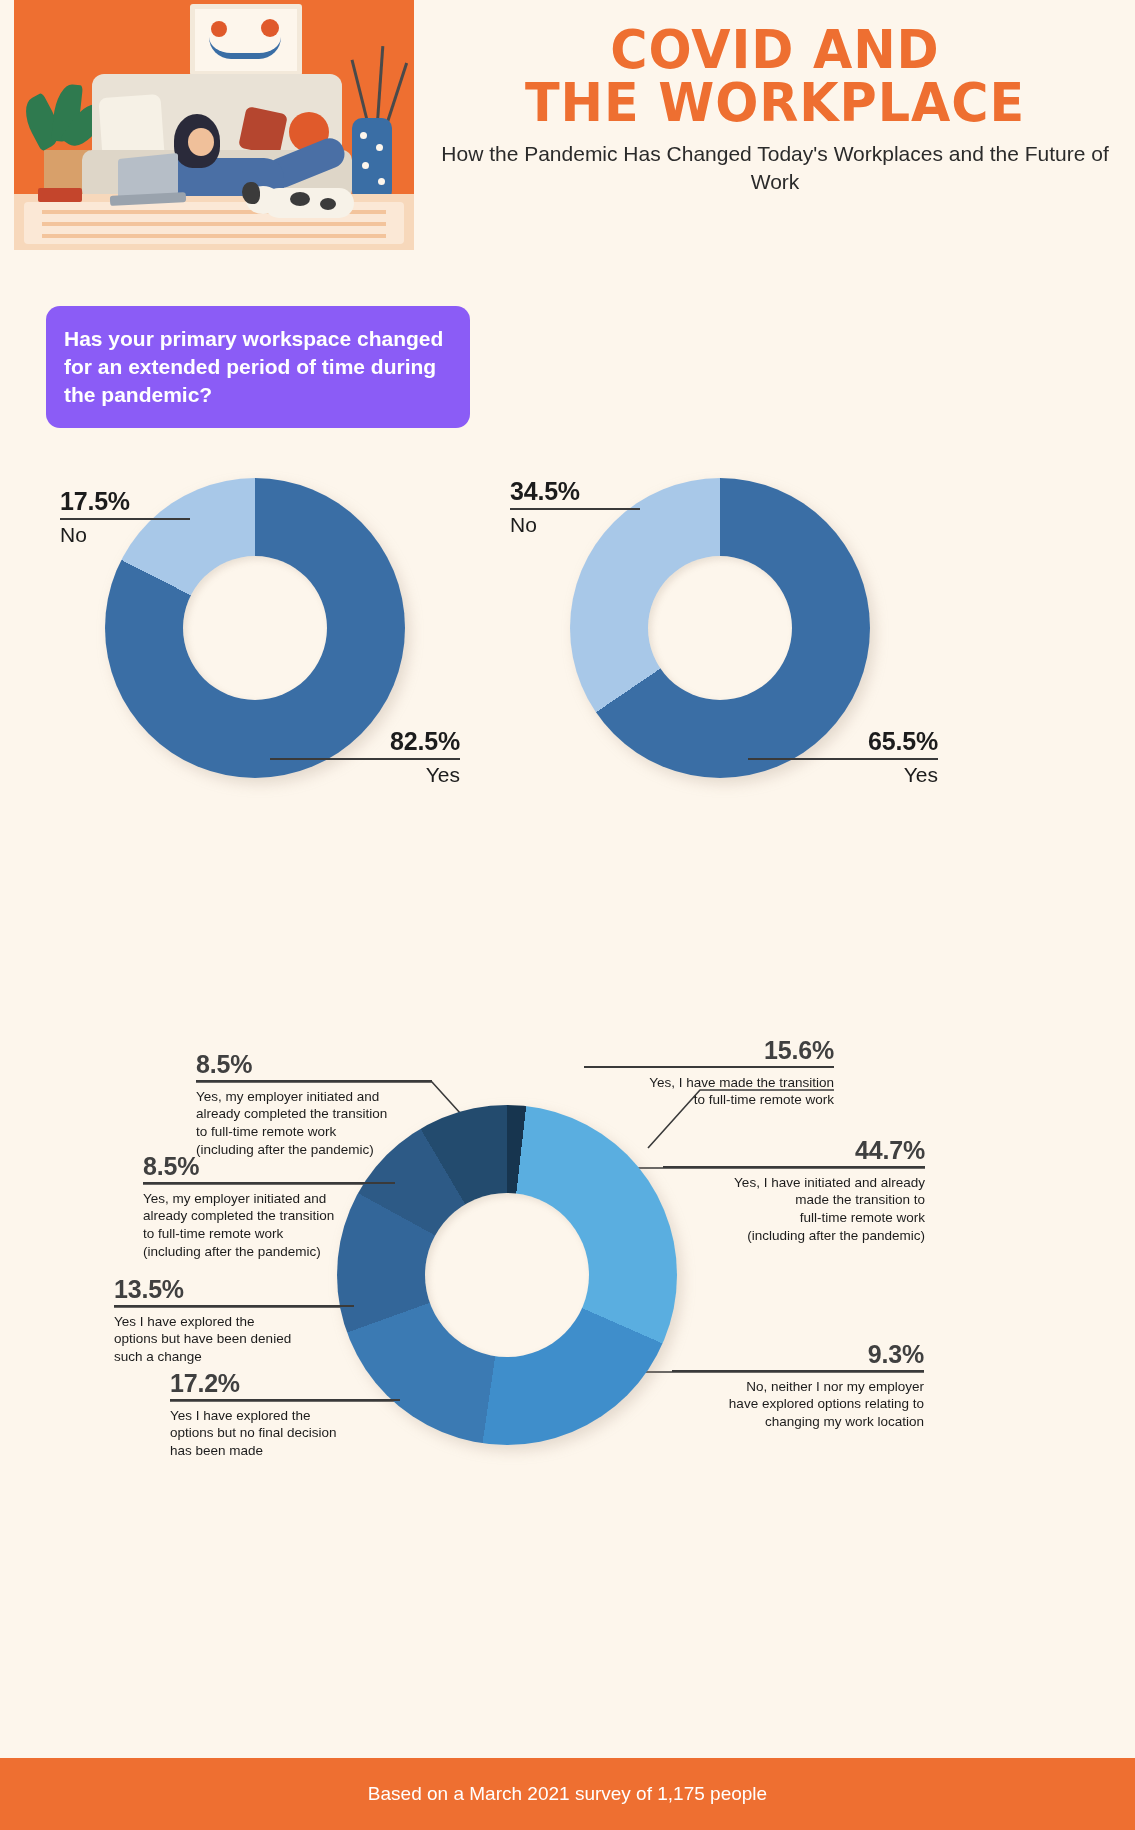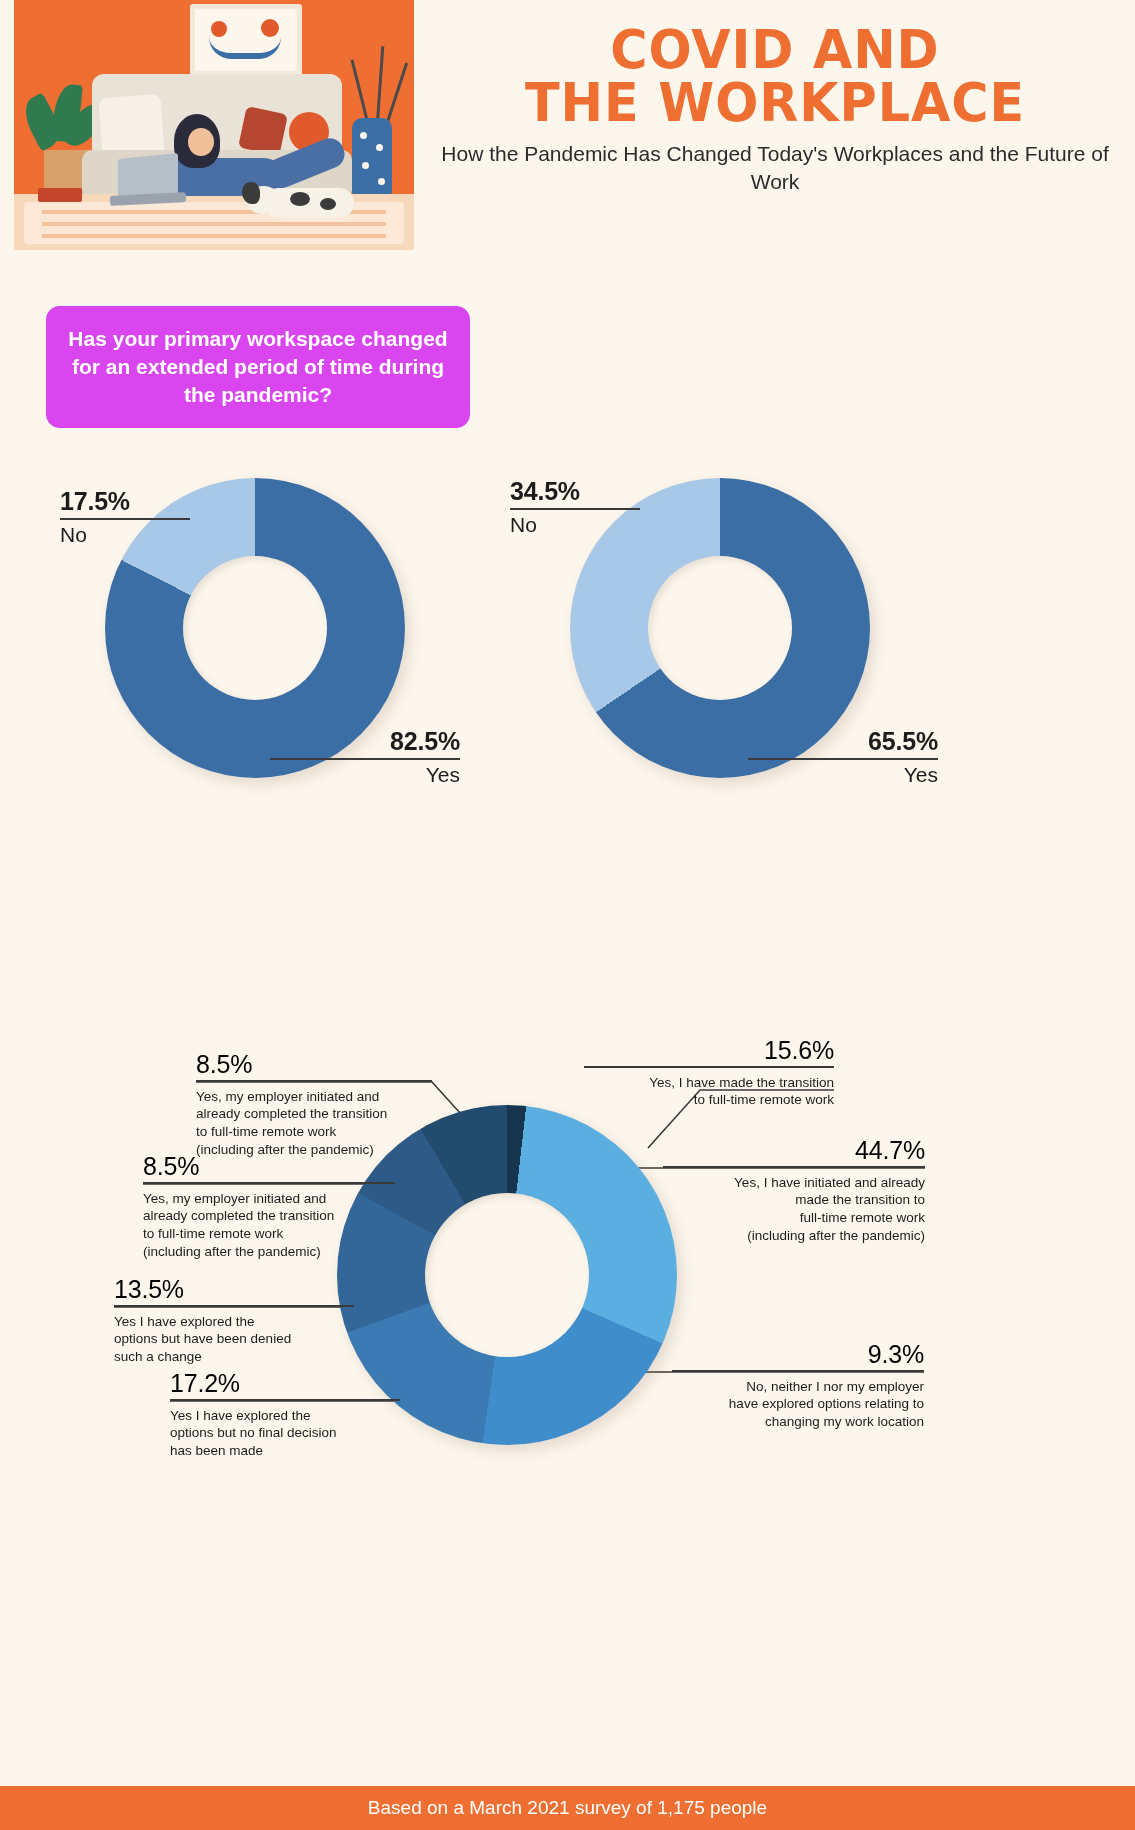--- a/index.html
+++ b/index.html
@@ -141,25 +141,25 @@
   .subtitle {
     margin-top: 10px;
     font-size: 21px;
     line-height: 1.33;
     color: #2b2b2b;
   }
 
   
   .qbox {
     position: absolute;
-    background: #d946ef;
+    background: #8b5cf6;
     border-radius: 14px;
     color: #ffffff;
     font-weight: 700;
-    text-align: center;
+    text-align: left;
     display: flex;
     align-items: center;
     justify-content: center;
     padding: 10px 18px;
     line-height: 1.32;
   }
   #qbox-1 { left: 46px;  top: 306px; width: 424px; height: 122px; font-size: 21px; }
   #qbox-2 { left: 494px; top: 306px; width: 440px; height: 110px; font-size: 19px; }
   #qbox-3 { left: 64px;  top: 872px; width: 855px; height: 120px; font-size: 25px; }
 
@@ -214,21 +214,21 @@
   #lbl-1-yes .rule { width: 190px; }
 
   #lbl-2-no  { left: 510px; top: 477px; width: 190px; }
   #lbl-2-no .rule { width: 130px; }
   #lbl-2-yes { left: 748px; top: 727px; width: 190px; }
   #lbl-2-yes .rule { width: 190px; }
 
   
   .bcallout { position: absolute; width: 250px; }
   .bcallout .pct {
-    font-size: 25px; font-weight: 400; color: #000000; letter-spacing: -0.2px;
+    font-size: 25px; font-weight: 700; color: #404040; letter-spacing: -0.2px;
   }
   .bcallout .rule { height: 1.6px; background: #3a3a3a; margin: 1px 0 6px 0; }
   .bcallout .desc { font-size: 13.5px; line-height: 1.32; color: #1c1c1c; }
   .bcallout.right { text-align: right; }
   .bcallout.left  { text-align: left; }
 
   #b-1  { left: 584px; top: 1036px; }
   #b-1 .rule { width: 100%; }
   #b-2  { left: 663px; top: 1136px; width: 262px; }
   #b-2 .rule { width: 100%; }
@@ -242,21 +242,21 @@
   #b-6 .rule { width: 100%; }
   #b-7  { left: 196px; top: 1050px; width: 236px; }
   #b-7 .rule { width: 100%; }
 
   .leader { position: absolute; overflow: visible; pointer-events: none; }
 
   
   .footer {
     position: absolute;
     left: 0; bottom: 0;
-    width: 1135px; height: 44px;
+    width: 1135px; height: 72px;
     background: #ee6f31;
     color: #ffffff;
     font-size: 19px;
     display: flex;
     align-items: center;
     justify-content: center;
   }
 </style>
 </head>
 <body>

